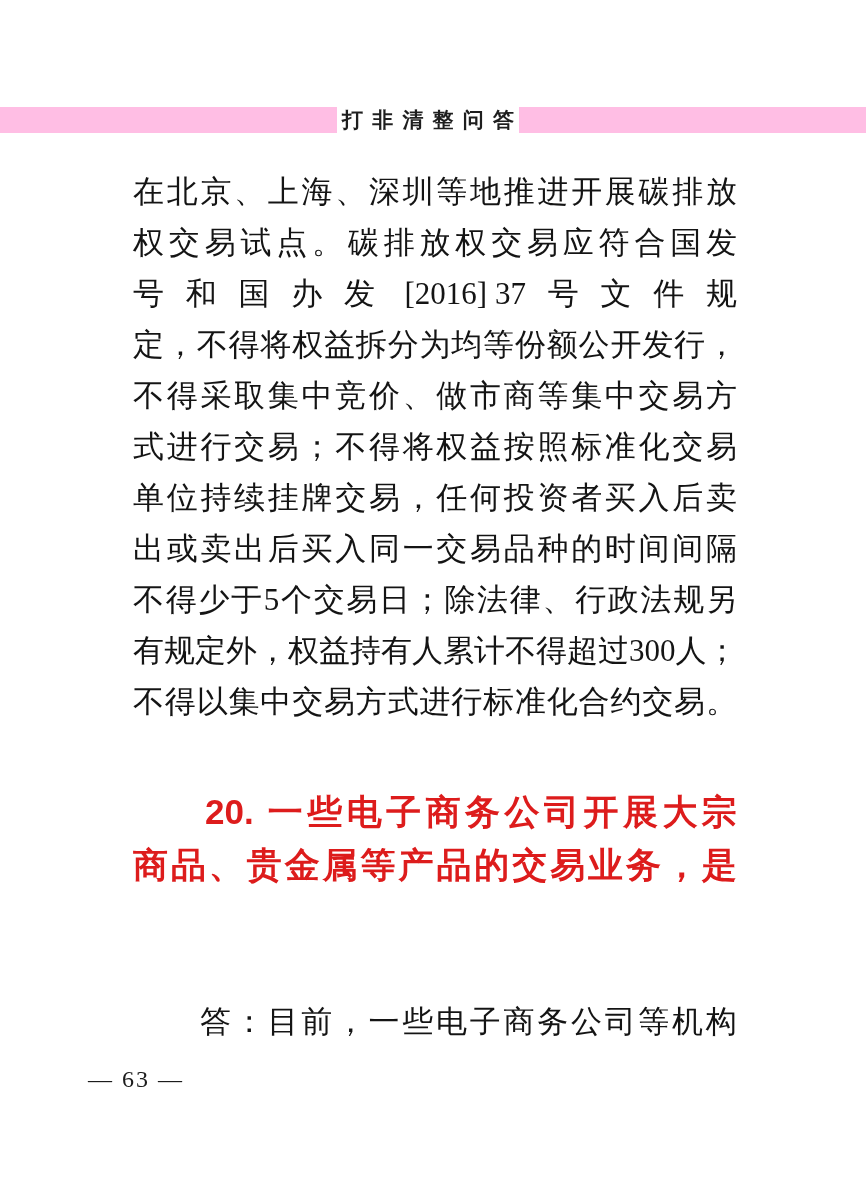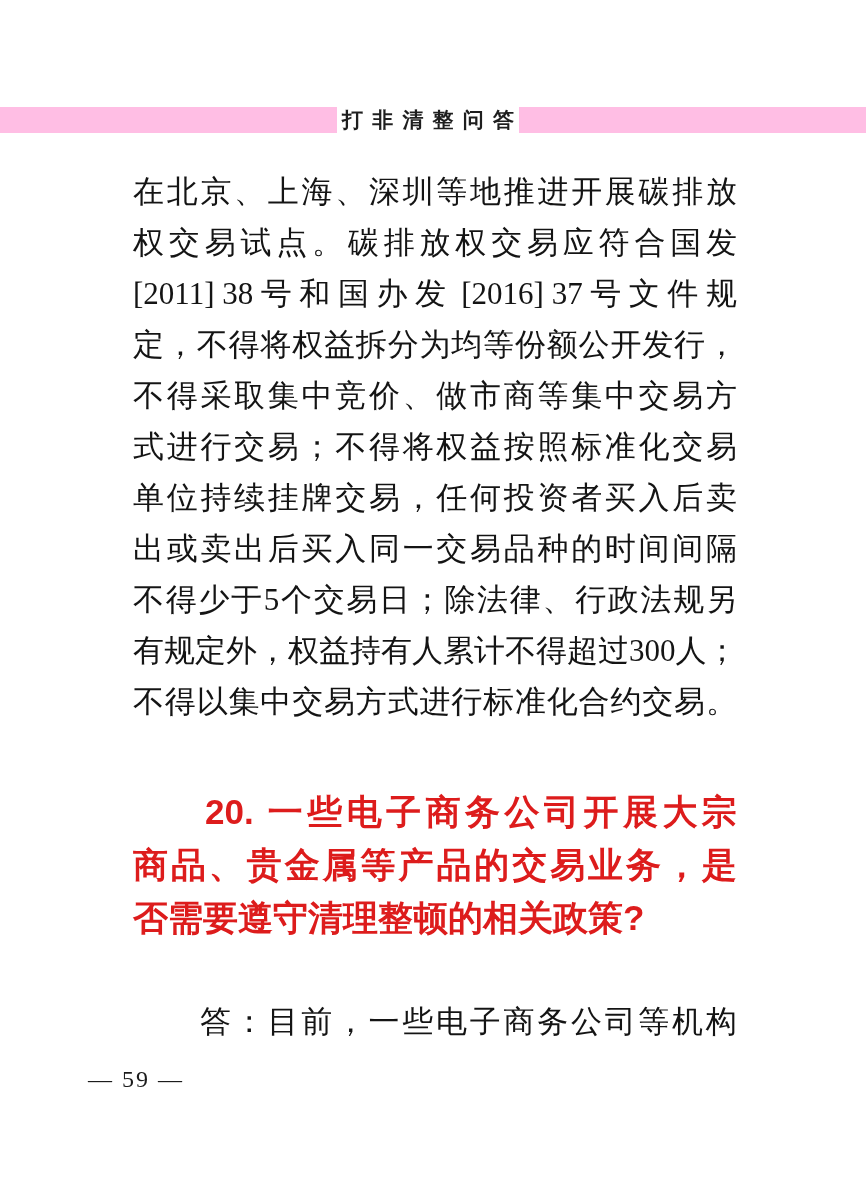--- a/index.html
+++ b/index.html
@@ -153,21 +153,20 @@
         <span>权</span>
         <span>交</span>
         <span>易</span>
         <span>应</span>
         <span>符</span>
         <span>合</span>
         <span>国</span>
         <span>发</span>
       </div>
     <div class="body-line stretched">
-        <span>[2011] 38</span>
         <span>号</span>
         <span>和</span>
         <span>国</span>
         <span>办</span>
         <span>发</span>
         <span> [2016] 37</span>
         <span>号</span>
         <span>文</span>
         <span>件</span>
         <span>规</span>
@@ -365,21 +364,20 @@
         <span>产</span>
         <span>品</span>
         <span>的</span>
         <span>交</span>
         <span>易</span>
         <span>业</span>
         <span>务</span>
         <span>，</span>
         <span>是</span>
       </div>
-    <div class="q-line">否需要遵守清理整顿的相关政策?</div>
   </div>
 
   <div class="answer-par">
     <div class="ans-line stretched">
         <span>答</span>
         <span>：</span>
         <span>目</span>
         <span>前</span>
         <span>，</span>
         <span>一</span>
@@ -389,15 +387,15 @@
         <span>商</span>
         <span>务</span>
         <span>公</span>
         <span>司</span>
         <span>等</span>
         <span>机</span>
         <span>构</span>
       </div>
   </div>
 
-  <div class="page-number">— 59 —</div>
+  <div class="page-number">— 63 —</div>
 
 </div>
 
 </body></html>

